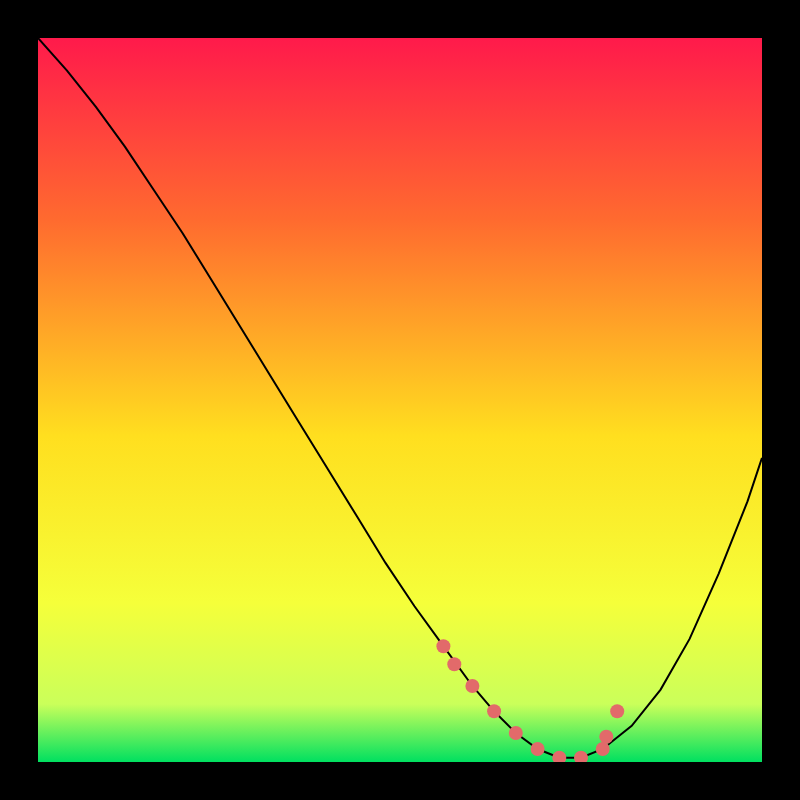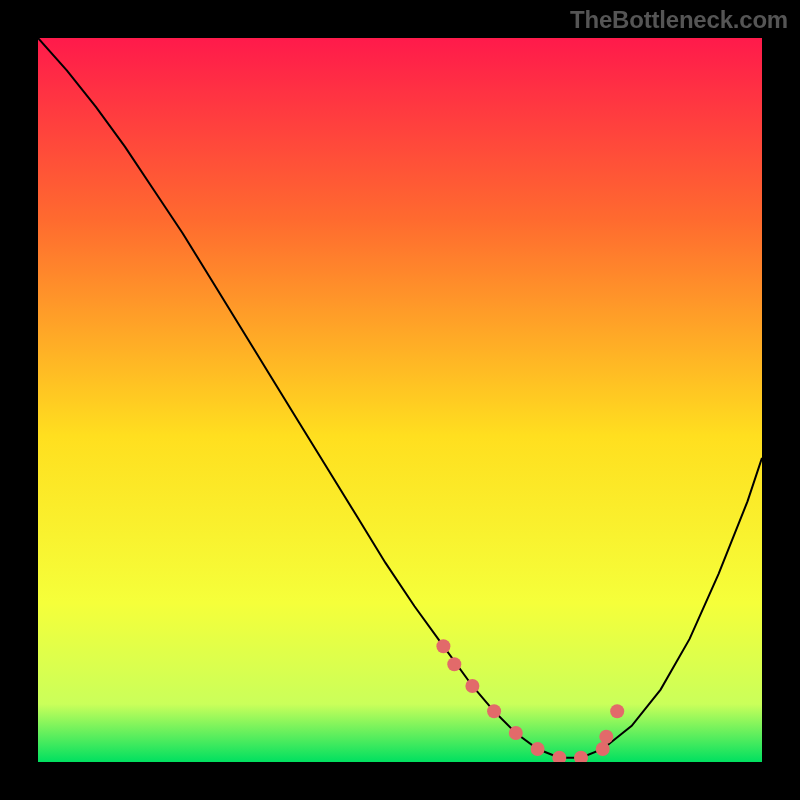--- a/index.html
+++ b/index.html
@@ -32,21 +32,20 @@
     color: #555;
     letter-spacing: -0.2px;
   }
   svg { display: block; }
 </style>
 </head>
 <body>
 
 <div class="outer-frame">
 
-  <div class="watermark">TheBottleneck.com</div>
 
   <div class="plot-area">
     <svg width="724" height="724" viewBox="0 0 724 724" preserveAspectRatio="none">
       <defs>
         <linearGradient id="bg-grad" x1="0" y1="0" x2="0" y2="1">
 
         <stop offset="0%" stop-color="#ff1a4b"></stop>
             <stop offset="25%" stop-color="#ff6a2f"></stop>
             <stop offset="55.00000000000001%" stop-color="#ffdf1f"></stop>
             <stop offset="78%" stop-color="#f5ff3a"></stop>

